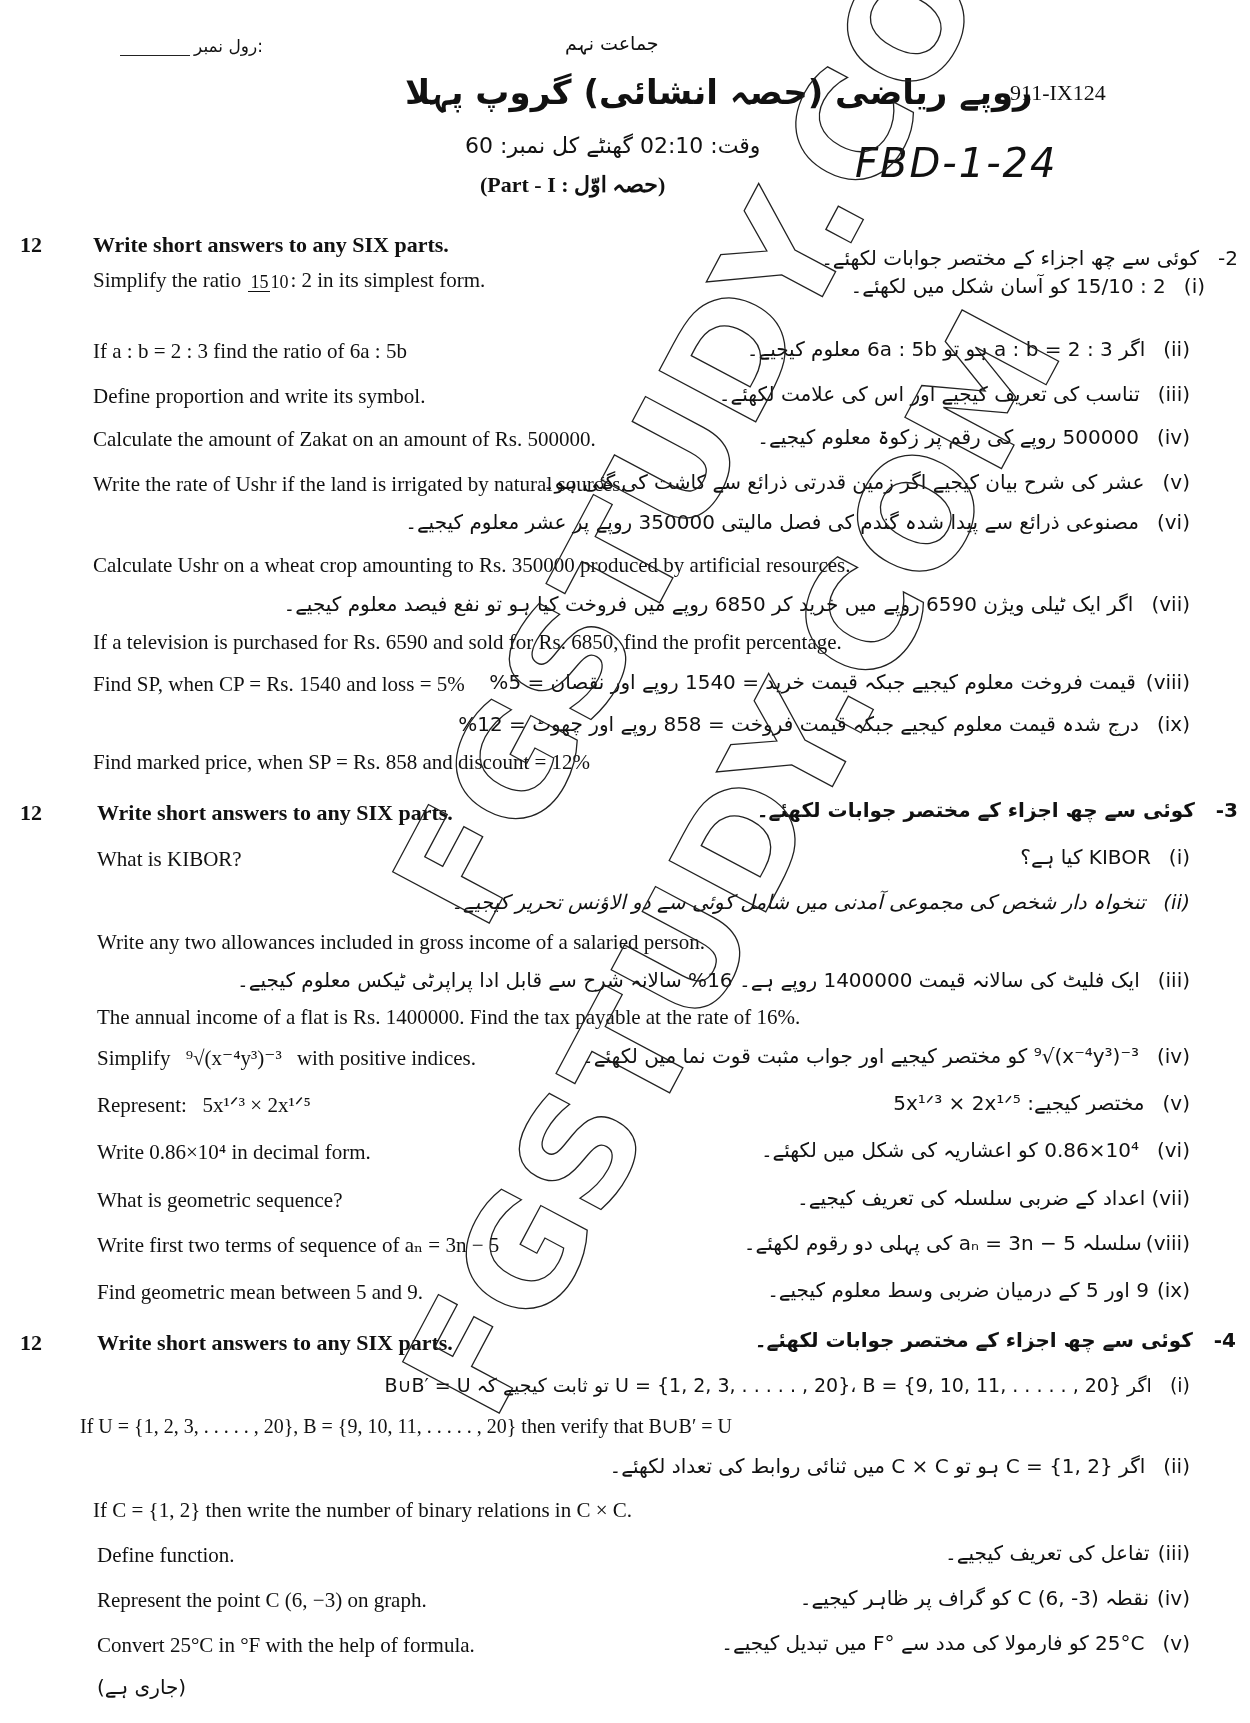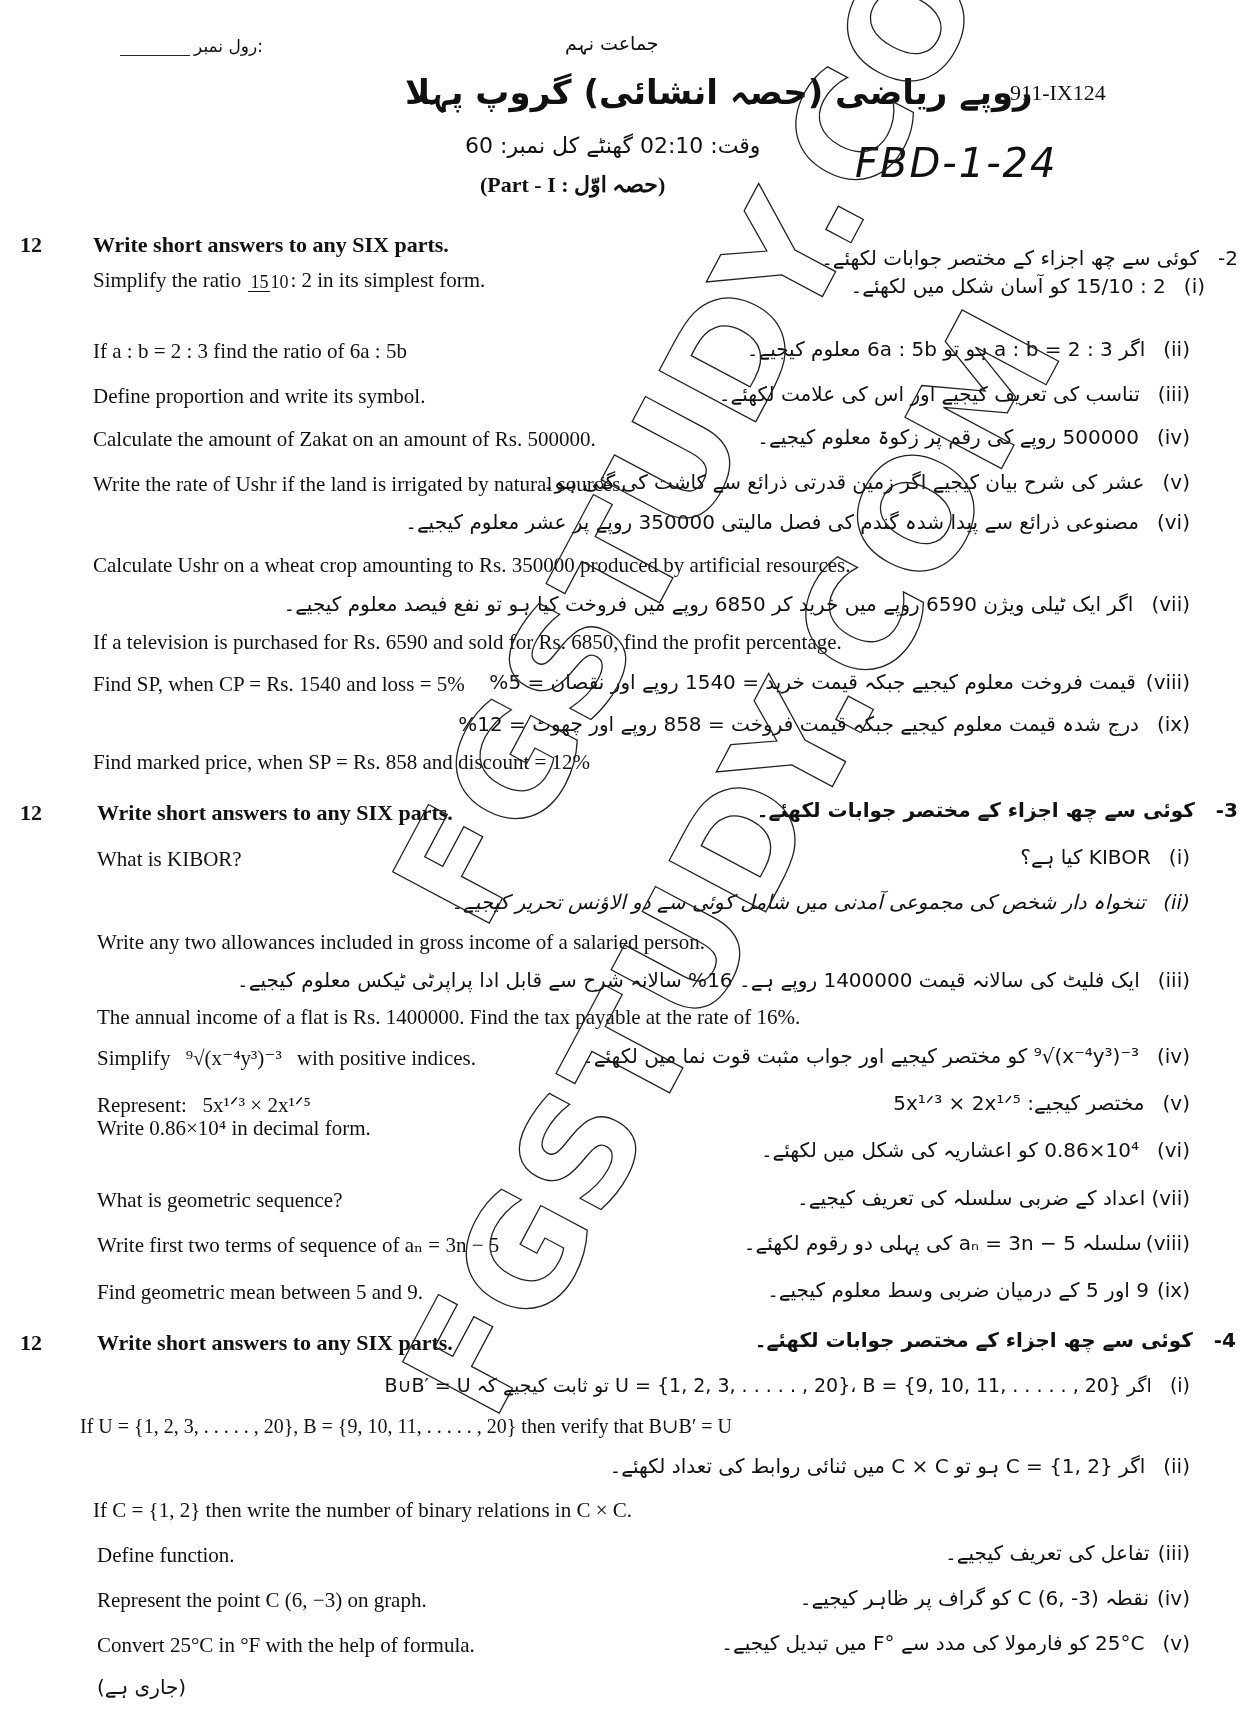--- a/index.html
+++ b/index.html
@@ -91,21 +91,21 @@
   <span>with positive indices.</span>
 </div>
 <div class="abs ur" style="right:60px; top:1044px;"><span style="margin-left:18px;">(iv)</span><span>⁹√(x⁻⁴y³)⁻³ کو مختصر کیجیے اور جواب مثبت قوت نما میں لکھئے۔</span></div>
 
 <div class="abs en" style="left:97px; top:1093px;">
   <span>Represent:</span>&nbsp;&nbsp;
   <span>5x¹ᐟ³ × 2x¹ᐟ⁵</span>
 </div>
 <div class="abs ur" style="right:60px; top:1091px;"><span style="margin-left:18px;">(v)</span><span>مختصر کیجیے:  5x¹ᐟ³ × 2x¹ᐟ⁵</span></div>
 
-<div class="abs en" style="left:97px; top:1116px;">Write 0.86×10⁴ in decimal form.</div>
+<div class="abs en" style="left:97px; top:1140px;">Write 0.86×10⁴ in decimal form.</div>
 <div class="abs ur" style="right:60px; top:1138px;"><span style="margin-left:18px;">(vi)</span><span>0.86×10⁴ کو اعشاریہ کی شکل میں لکھئے۔</span></div>
 
 <div class="abs en" style="left:97px; top:1188px;">What is geometric sequence?</div>
 <div class="abs ur" style="right:60px; top:1186px;"><span style="margin-left:6px;">(vii)</span><span>اعداد کے ضربی سلسلہ کی تعریف کیجیے۔</span></div>
 
 <div class="abs en" style="left:97px; top:1233px;">Write first two terms of sequence of aₙ = 3n − 5</div>
 <div class="abs ur" style="right:60px; top:1231px;"><span style="margin-left:4px;">(viii)</span><span>سلسلہ aₙ = 3n − 5 کی پہلی دو رقوم لکھئے۔</span></div>
 
 <div class="abs en" style="left:97px; top:1280px;">Find geometric mean between 5 and 9.</div>
 <div class="abs ur" style="right:60px; top:1278px;"><span style="margin-left:8px;">(ix)</span><span>9 اور 5 کے درمیان ضربی وسط معلوم کیجیے۔</span></div>

